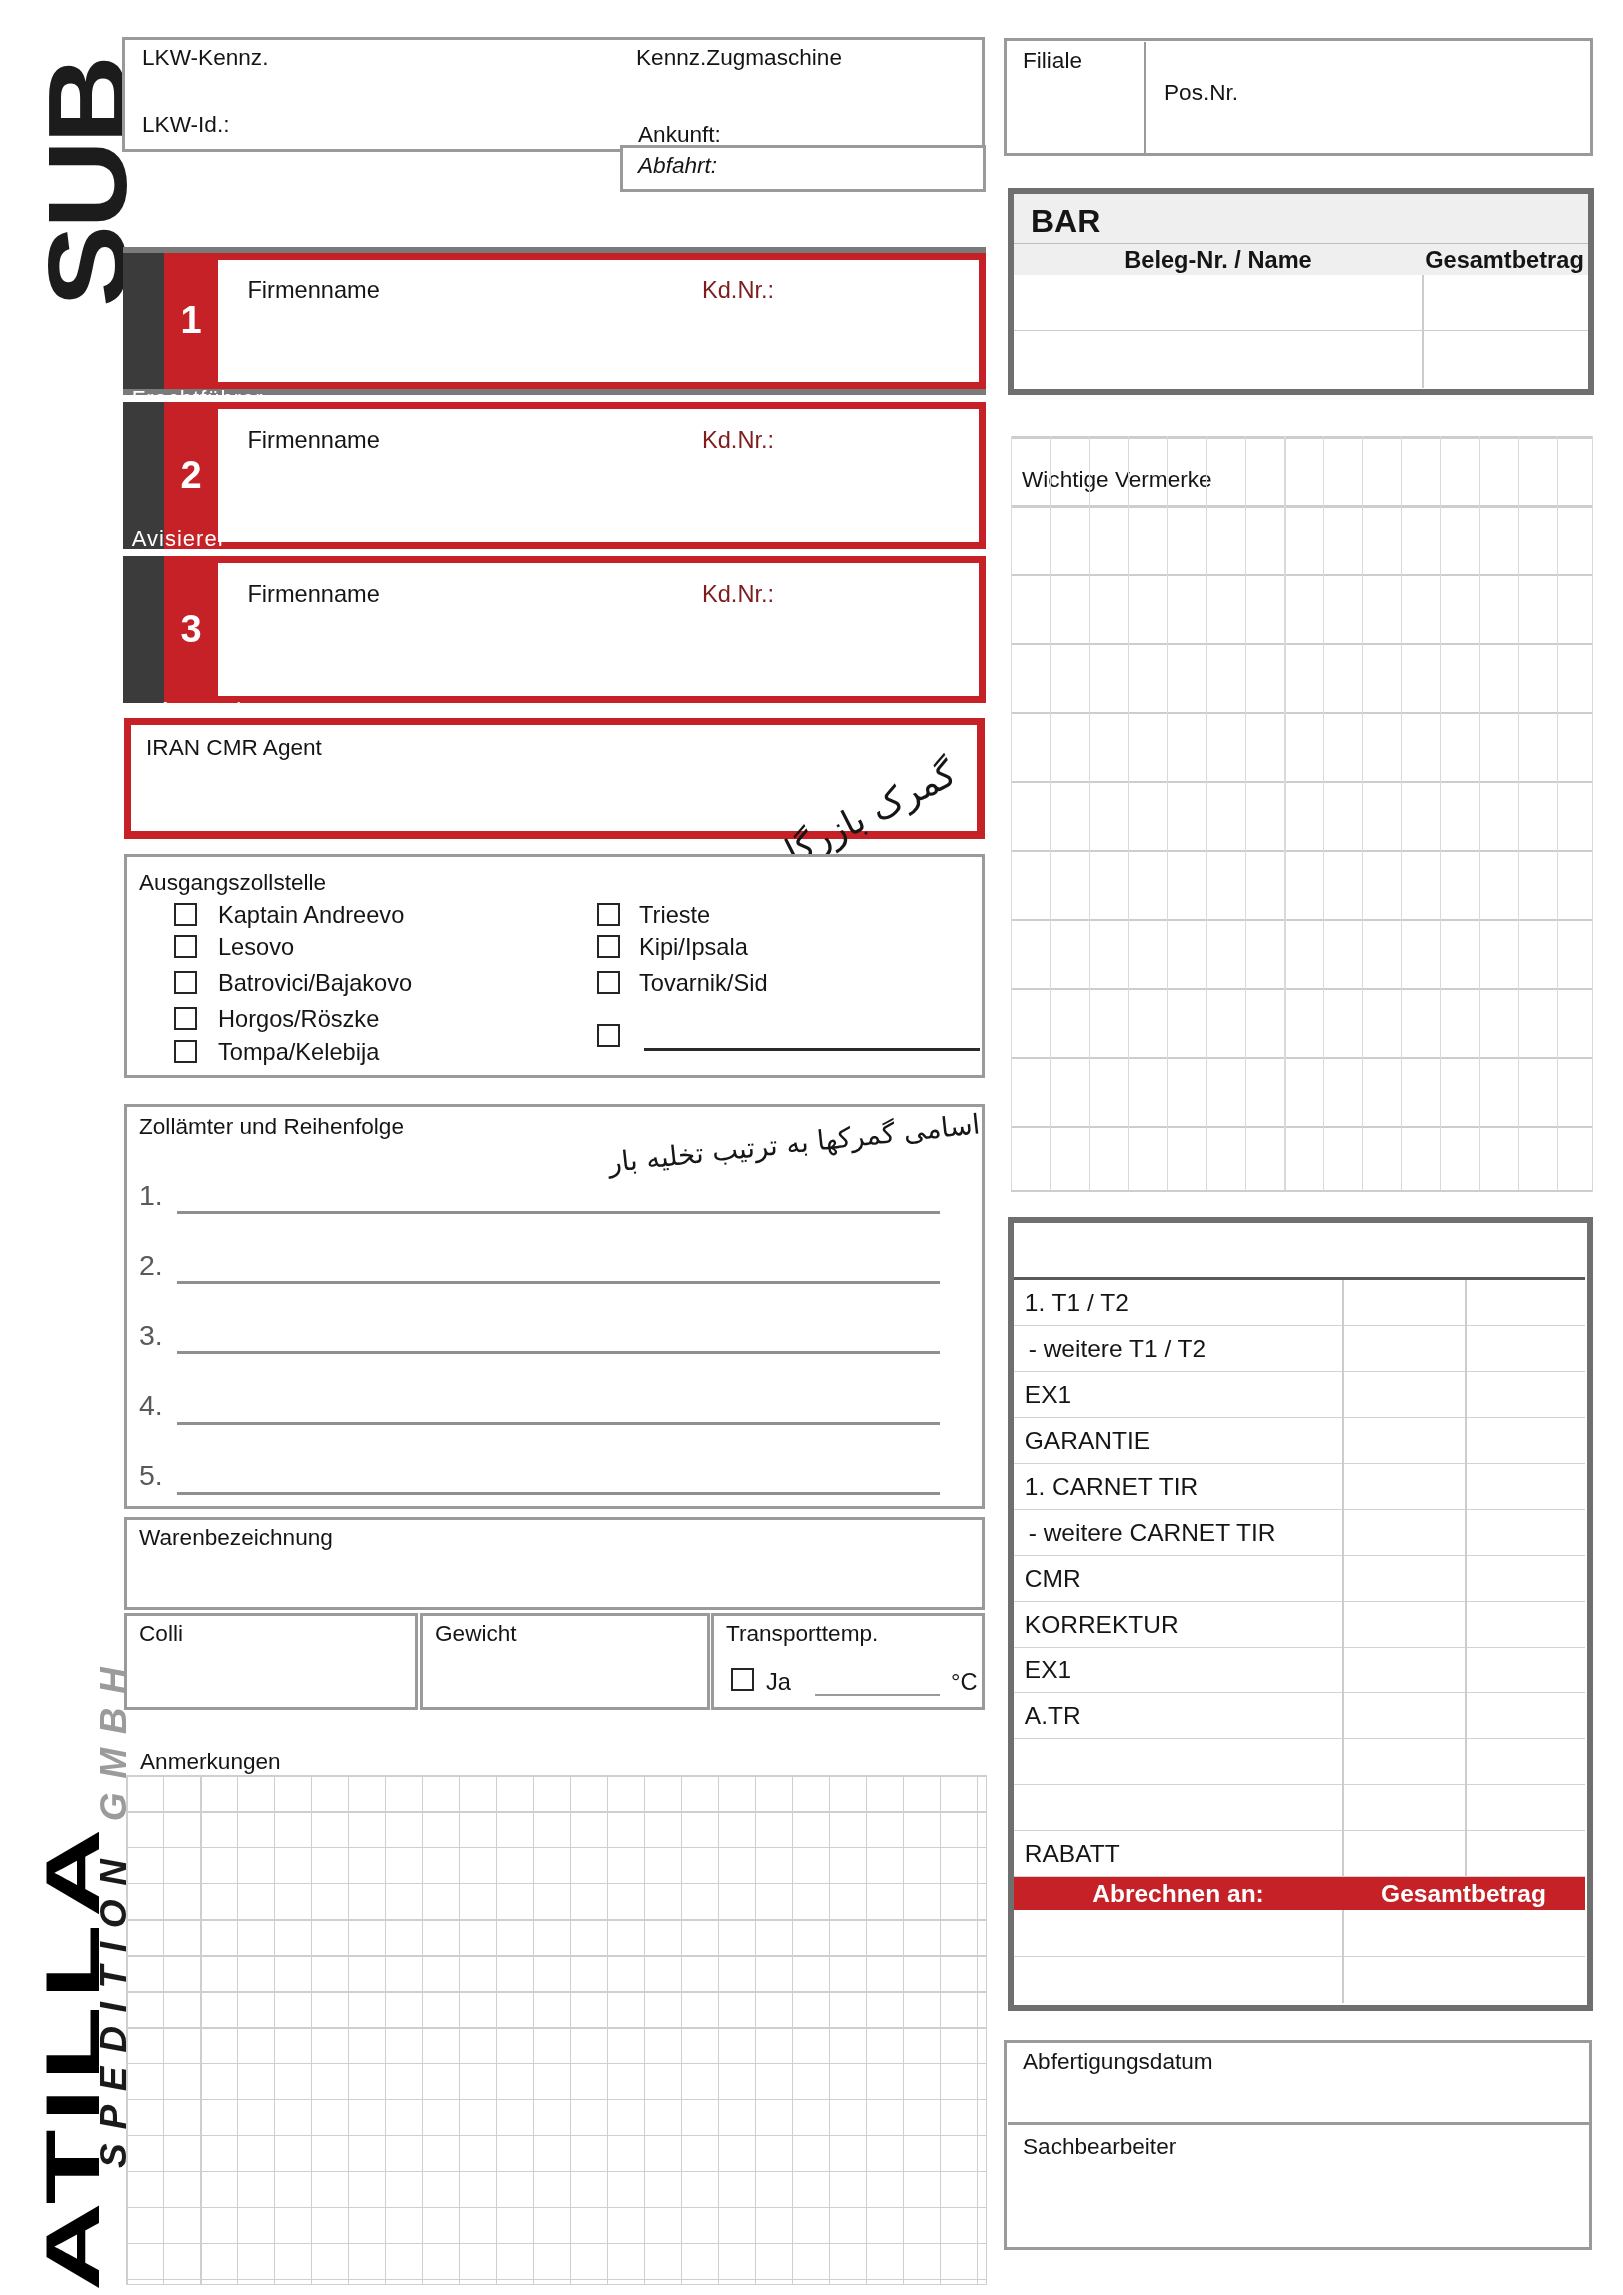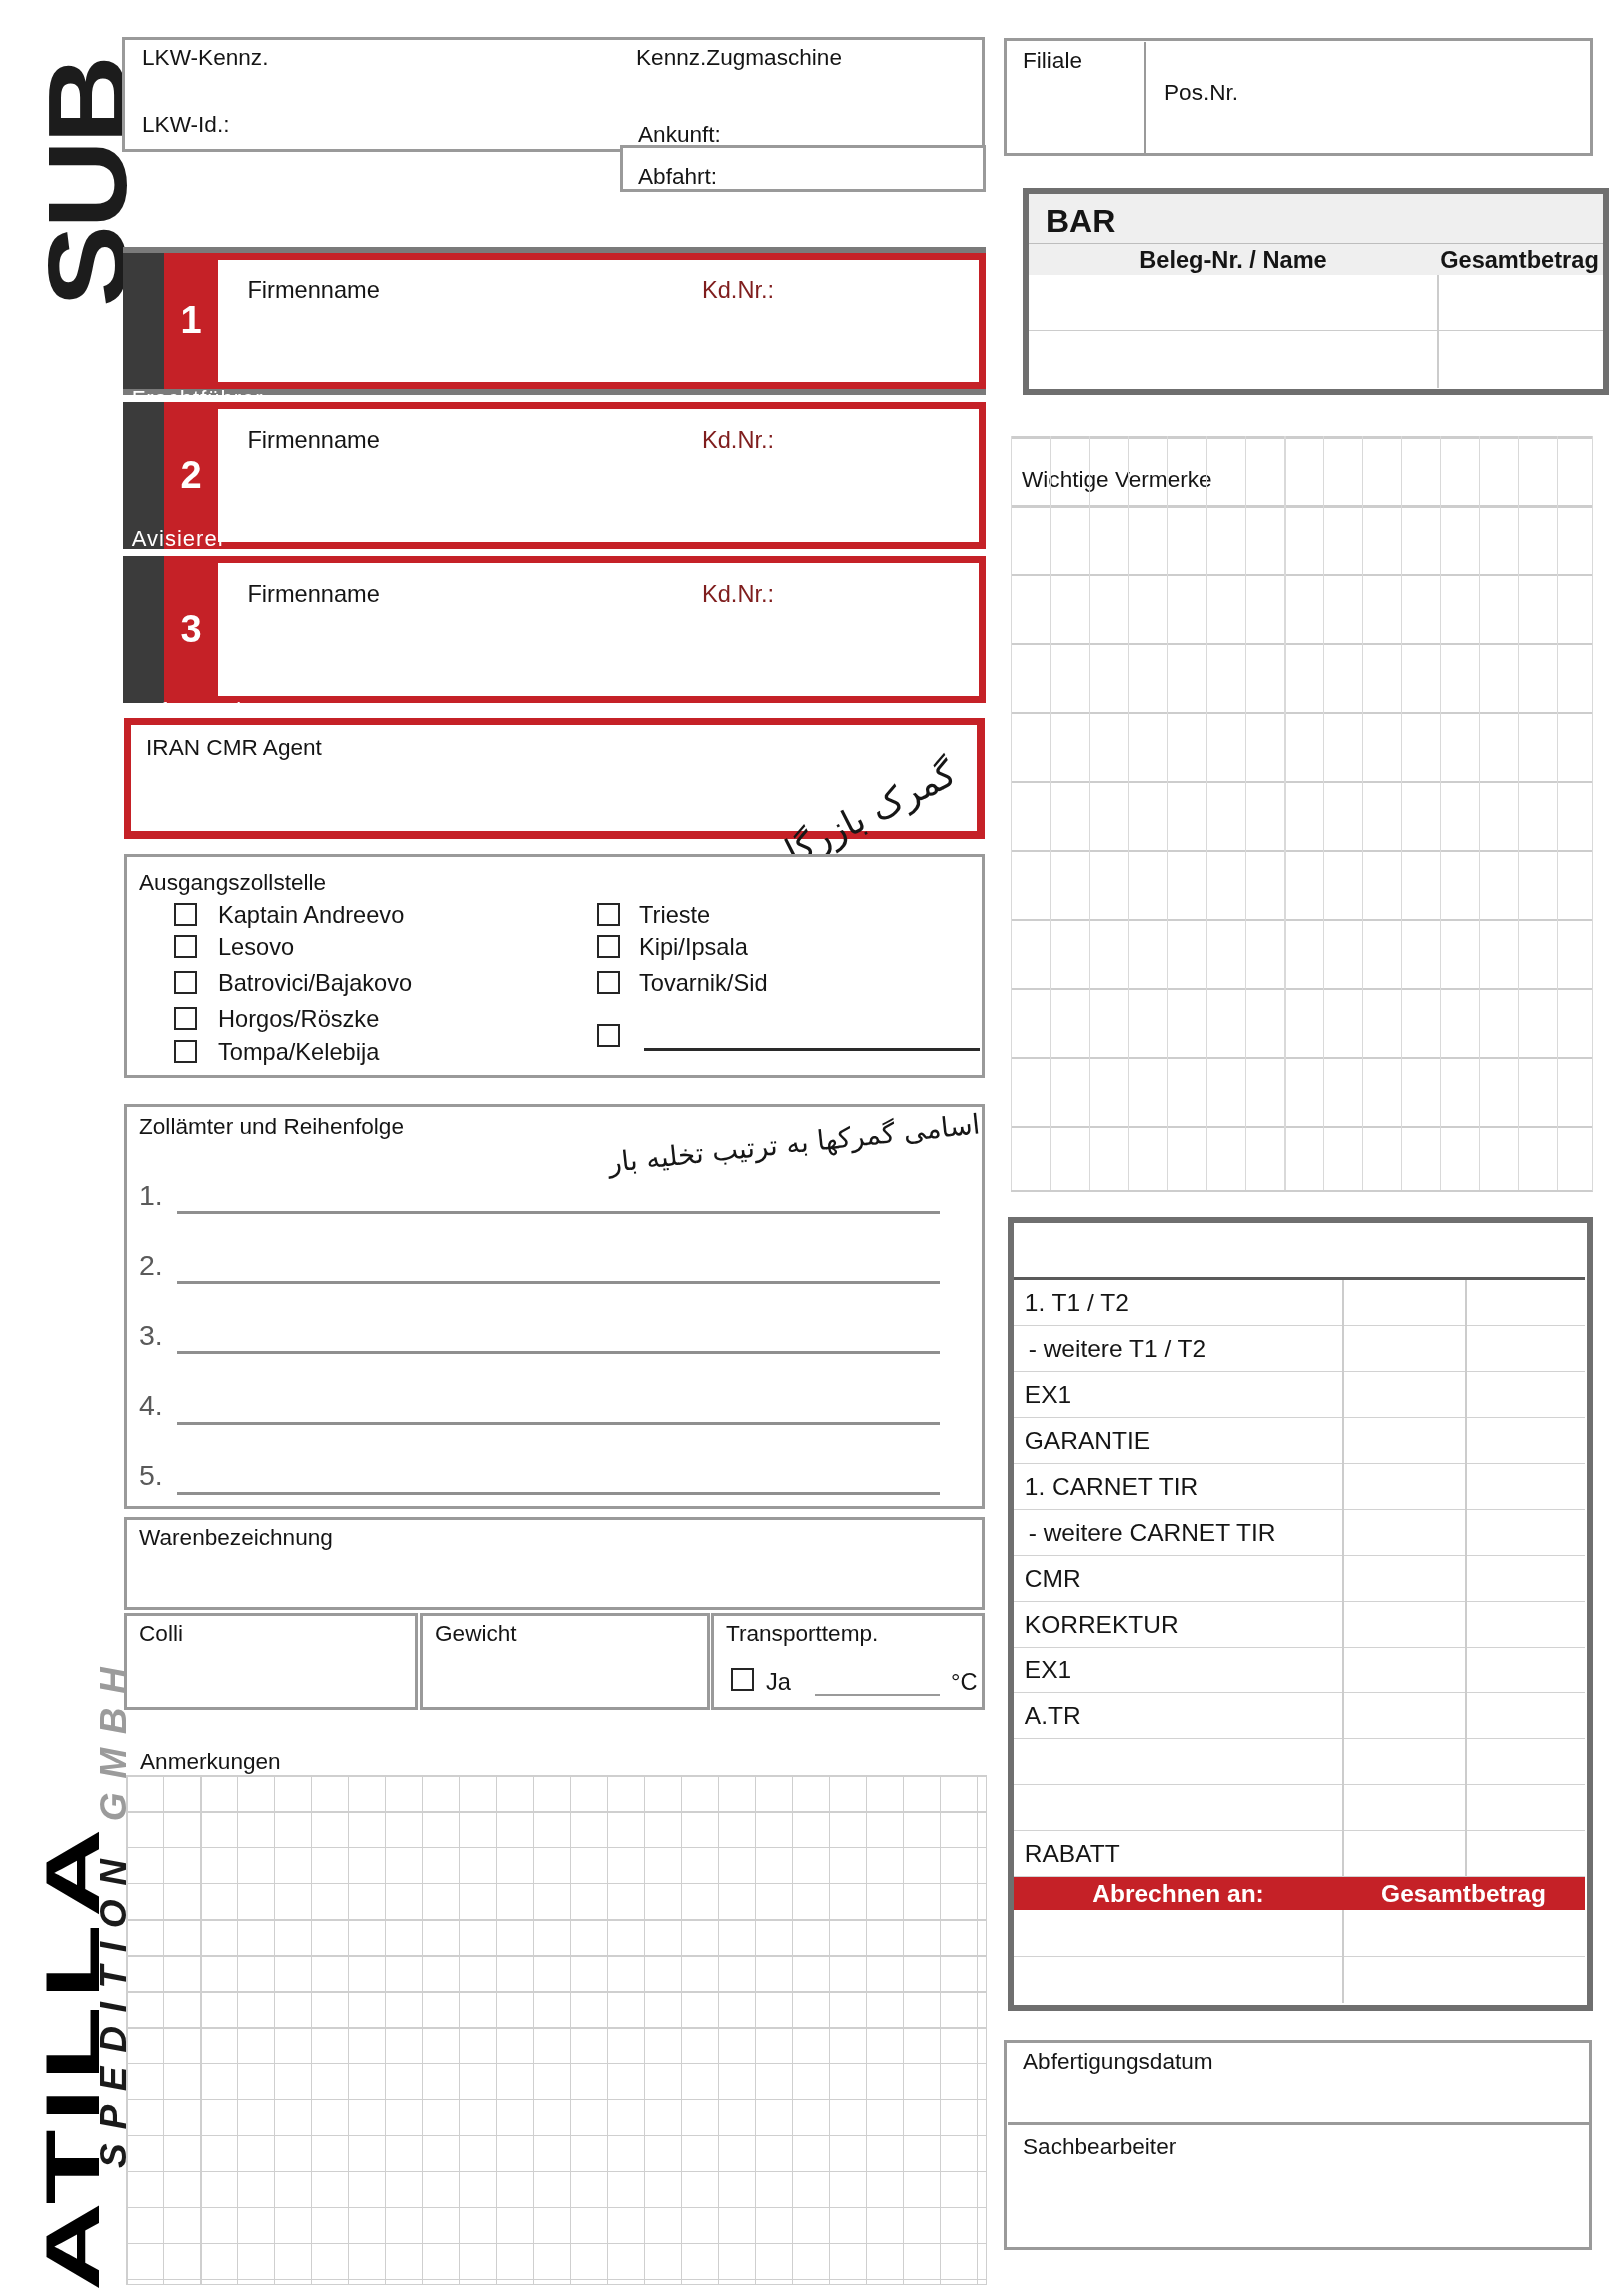--- a/index.html
+++ b/index.html
@@ -52,28 +52,28 @@
     <span style="color:#1a1a1a;">SPEDITION</span>
     <span style="color:#9b9b9b;">GMBH</span>
   </div>
 
   <div class="gbox" style="left:122px;top:37px;width:863px;height:115px;"></div>
   <div class="gbox" style="left:620px;top:145px;width:366px;height:47px;"></div>
   <div class="lab" style="left:142px;top:45px;">LKW-Kennz.</div>
   <div class="lab" style="left:636px;top:45px;">Kennz.Zugmaschine</div>
   <div class="lab" style="left:142px;top:112px;">LKW-Id.:</div>
   <div class="lab" style="left:638px;top:122px;">Ankunft:</div>
-  <div class="lab" style="left:638px;top:164px;">Abfahrt:</div>
+  <div class="lab" style="left:638px;top:153px;font-style:italic;">Abfahrt:</div>
 
   <div class="gbox" style="left:1004px;top:38px;width:589px;height:118px;"></div>
   <div class="b" style="left:1144px;top:42px;width:2px;height:111px;background:#9a9a9a;"></div>
   <div class="lab" style="left:1023px;top:48px;">Filiale</div>
   <div class="lab" style="left:1164px;top:48px;margin-top:32px;">Pos.Nr.</div>
 
-  <div class="b" style="left:1008px;top:188px;width:586px;height:207px;border:6.4px solid #6f6f6f;background:#fff;margin-left:15px;">
+  <div class="b" style="left:1008px;top:188px;width:586px;height:207px;border:6.4px solid #6f6f6f;background:#fff;">
     <div class="b" style="left:0;top:0;width:574px;height:49px;background:#efefef;">
       <div class="lab lab-b" style="left:17px;top:8.8px;font-size:32px;">BAR</div>
     </div>
     <div class="b" style="left:0;top:49px;width:574px;height:32px;background:#efefef;border-top:1.5px solid #bdbdbd;">
       <div class="lab lab-b" style="left:0;top:2.9px;width:408px;text-align:center;font-size:23.6px;">Beleg-Nr. / Name</div>
       <div class="lab lab-b" style="left:408px;top:2.9px;width:165px;text-align:center;font-size:23.6px;">Gesamtbetrag</div>
     </div>
     <div class="b" style="left:0;top:81px;width:574px;height:56px;border-bottom:1.5px solid #cccccc;"></div>
     <div class="b" style="left:0;top:139px;width:574px;height:55px;"></div>
     <div class="dline" style="left:408px;top:81px;width:1.5px;height:113px;"></div>

